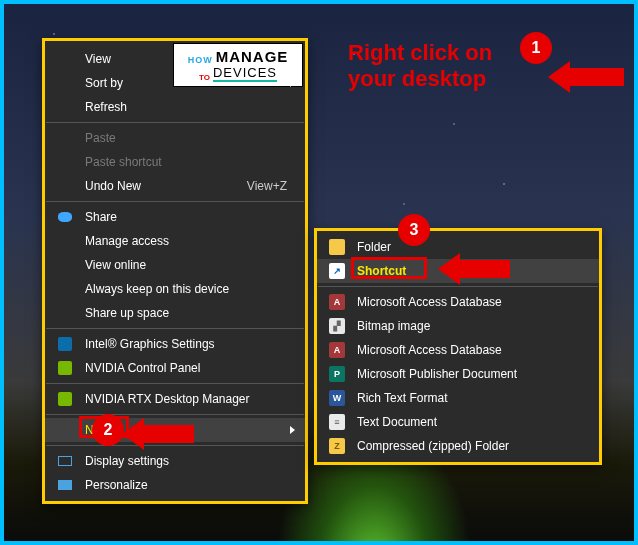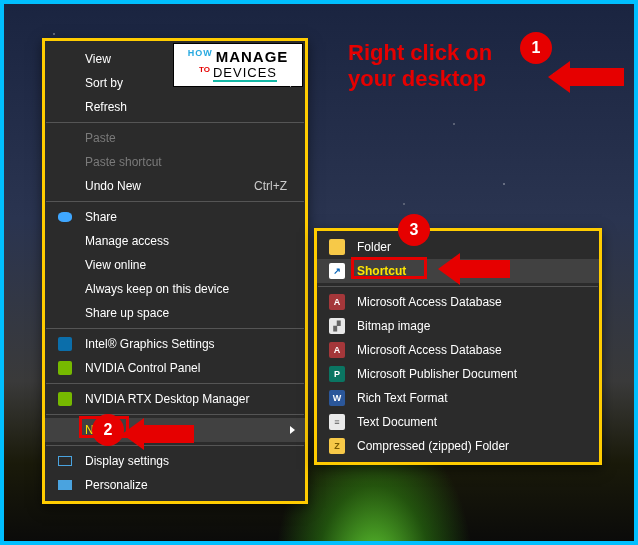--- a/index.html
+++ b/index.html
@@ -87,21 +87,21 @@
   width: 130px;
   height: 44px;
   background: #fff;
   border: 1px solid #000;
   display: flex;
   align-items: center;
   justify-content: center;
   flex-direction: column;
   padding: 2px;
 }
-.logo-line1 { display: flex; align-items: flex-start; gap: 3px; }
+.logo-line1 { display: flex; align-items: flex-end; gap: 3px; }
 .logo-how { font-size: 9px; font-weight: 900; color: #26a9e0; letter-spacing: 1px; }
 .logo-to { font-size: 8px; font-weight: 900; color: #e60000; }
 .logo-manage { font-size: 15px; font-weight: 900; color: #000; letter-spacing: 1px; }
 .logo-devices { font-size: 13px; font-weight: 400; color: #000; letter-spacing: 1px; border-bottom: 2px solid #14b8a6; }
 
 .highlight-box {
   border: 3px solid #e60000;
   position: absolute;
 }
 .hl-new { top: -2px; left: 34px; width: 50px; height: 22px; }
@@ -221,21 +221,21 @@
   </div>
   <div class="menu-sep"></div>
   <div class="menu-row disabled">
     <span class="menu-label">Paste</span>
   </div>
   <div class="menu-row disabled">
     <span class="menu-label">Paste shortcut</span>
   </div>
   <div class="menu-row">
     <span class="menu-label">Undo New</span>
-    <span class="menu-shortcut">Ctrl+Z</span>
+    <span class="menu-shortcut">View+Z</span>
   </div>
   <div class="menu-sep"></div>
   <div class="menu-row">
     <span class="icon">
         <span class="dot-blue"></span>
       </span>
     <span class="menu-label">Share</span>
   </div>
   <div class="menu-row">
     <span class="menu-label">Manage access</span>

